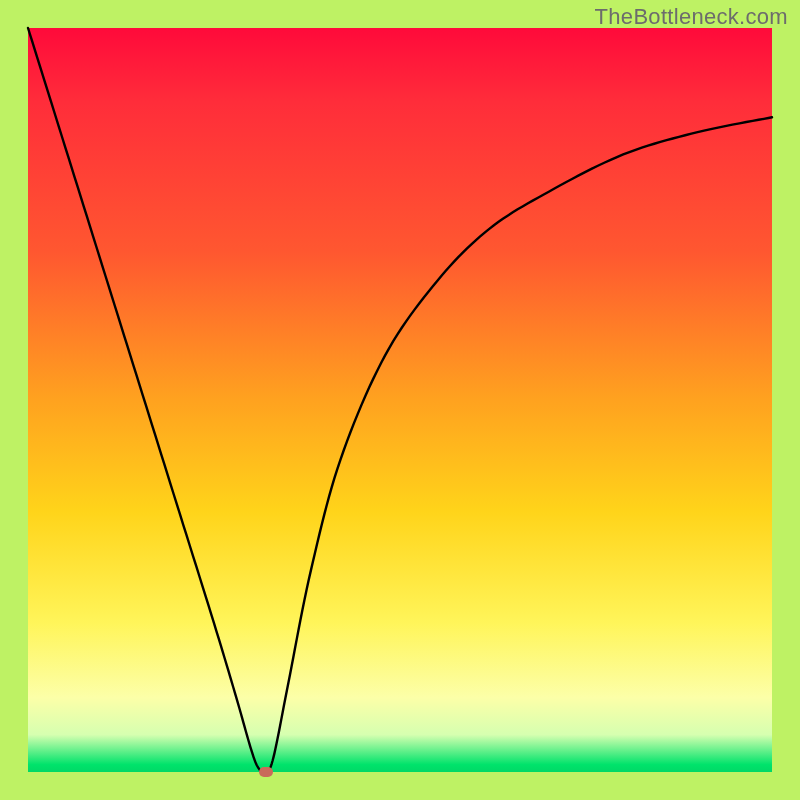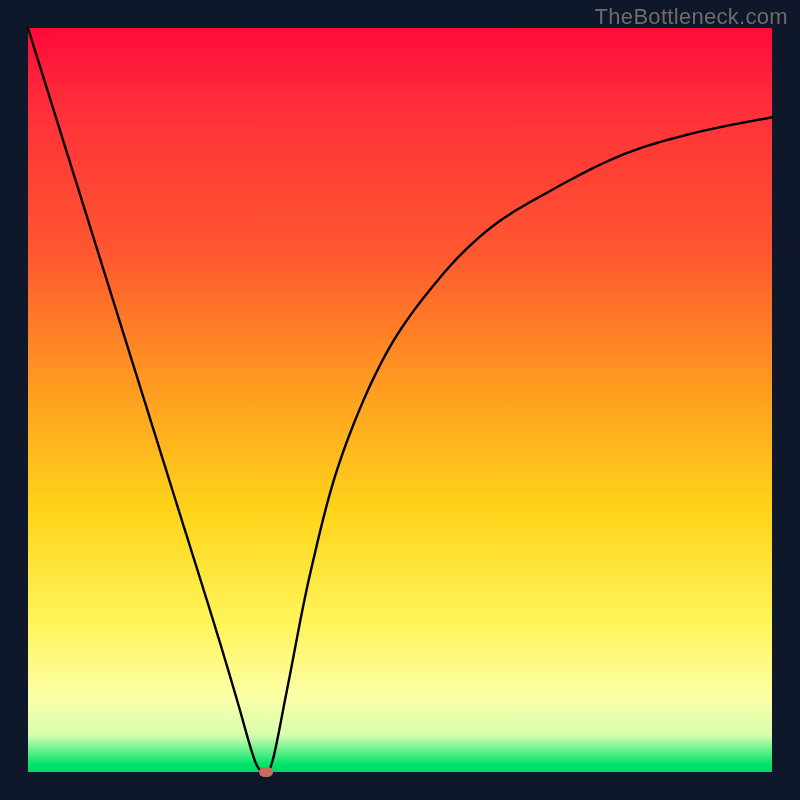--- a/index.html
+++ b/index.html
@@ -7,21 +7,21 @@
     padding: 0;
     width: 800px;
     height: 800px;
     overflow: hidden;
     background: #000;
     font-family: Arial, Helvetica, sans-serif;
   }
   .outer {
     width: 800px;
     height: 800px;
-    background: #0f172a;
+    background: #bef264;
     position: relative;
   }
   .plot {
     position: absolute;
     left: 28px;
     top: 28px;
     width: 744px;
     height: 744px;
     
     background: linear-gradient(

